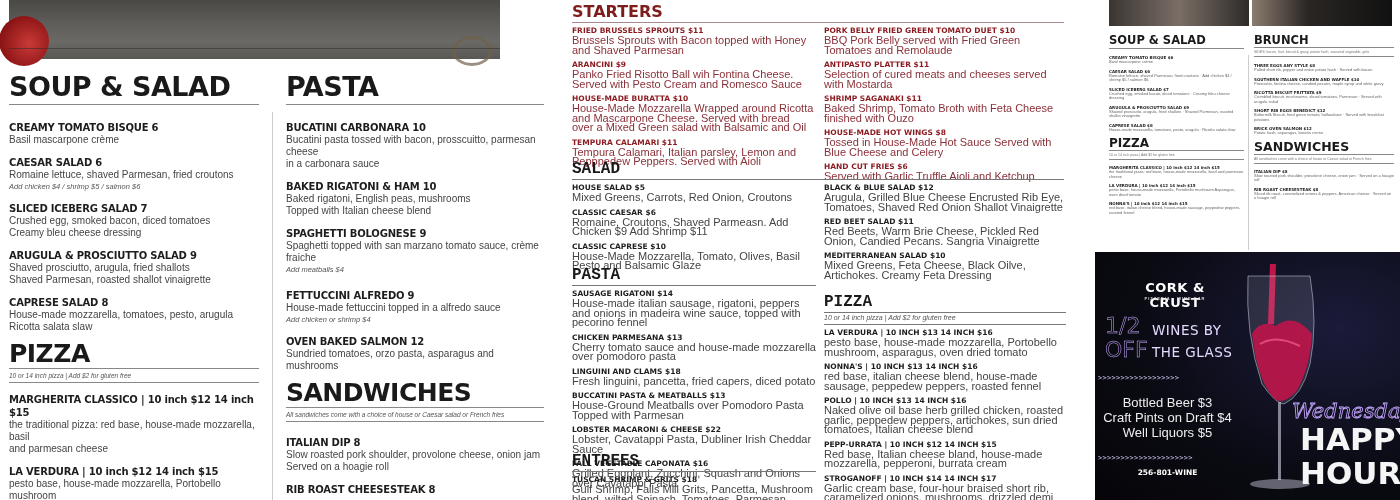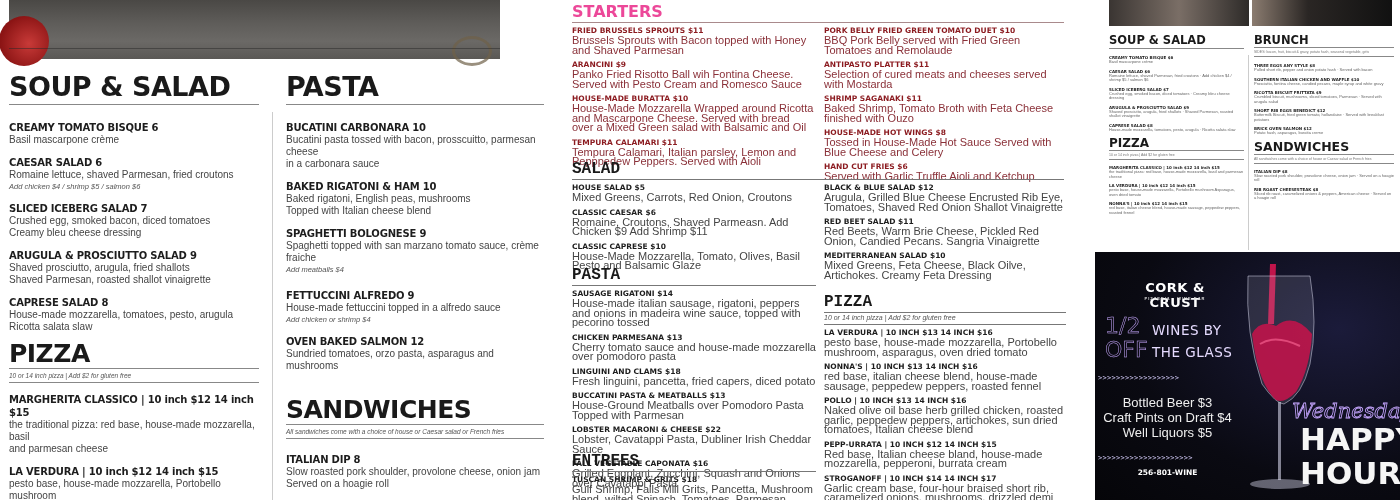--- a/index.html
+++ b/index.html
@@ -16,21 +16,21 @@
 .h1{font-family:"DejaVu Sans",sans-serif;font-weight:bold;color:#1a1a1a;letter-spacing:-0.5px}
 .rule{height:1px;background:#888}
 .it{margin-bottom:10px}
 .it .n{font-family:"DejaVu Sans",sans-serif;font-weight:bold;font-size:10px;color:#1d1d1d;letter-spacing:-0.2px;line-height:13px}
 .it .d{font-size:10px;color:#444;line-height:12px}
 .it .a{font-size:7.5px;font-style:italic;color:#555;line-height:11px}
 .note{font-size:6.5px;font-style:italic;color:#555;padding:3px 0}
 .vline{position:absolute;width:1px;background:#ccc}
 
 #p2{left:566px;top:0;width:504px;height:500px}
-.st-h{font-family:"DejaVu Sans",sans-serif;font-weight:bold;color:#ec4899;font-size:16px;line-height:20px}
+.st-h{font-family:"DejaVu Sans",sans-serif;font-weight:bold;color:#7f1d1d;font-size:16px;line-height:20px}
 .it2{margin-bottom:5px}
 .it2 .n{font-family:"DejaVu Sans",sans-serif;font-weight:bold;font-size:7.5px;line-height:10px;color:#1d1d1d}
 .it2 .d{font-size:11px;line-height:9.5px;color:#444}
 .red .n{color:#8b1a1f}
 .red .d{color:#8a3038}
 .h2{font-family:Liberation Mono, monospace;font-weight:bold;color:#1a1a1a;font-size:16px;line-height:19px}
 .rule2{height:1px;background:#777;margin-bottom:3px}
 .note2{font-size:7px;font-style:italic;color:#555;padding:1px 0 3px}
 
 #p3{left:1104px;top:0;width:296px;height:250px}
@@ -131,21 +131,21 @@
       <div class="it" style="margin-bottom:14px">
         <div class="n">SPAGHETTI BOLOGNESE   9</div>
         <div class="d">Spaghetti topped with san marzano tomato sauce, crème fraiche</div>
         <div class="a">Add meatballs $4</div>
       </div>
       <div class="it" style="">
         <div class="n">FETTUCCINI ALFREDO  9</div>
         <div class="d">House-made fettuccini topped in a alfredo sauce</div>
         <div class="a">Add chicken or shrimp $4</div>
       </div>
-      <div class="it" style="margin-bottom:24px">
+      <div class="it" style="margin-bottom:7px">
         <div class="n">OVEN BAKED SALMON   12</div>
         <div class="d">Sundried tomatoes, orzo pasta, asparagus and mushrooms</div>
       </div>
 
       <div class="h1" style="font-size:25px;line-height:28px">SANDWICHES</div>
       <div class="rule" style="width:258px"></div>
       <div class="note">All sandwiches come with a choice of house or Caesar salad or French fries</div>
       <div class="rule" style="margin-bottom:14px;width:258px"></div>
 
       <div class="it">
@@ -238,21 +238,21 @@
           <div class="n">MEDITERRANEAN SALAD  $10</div>
           <div class="d">Mixed Greens, Feta Cheese, Black Oilve, Artichokes. Creamy Feta Dressing</div>
         </div>
     </div>
 
     <div class="col" style="left:6px;top:266px;width:244px">
       <div class="h2">PASTA</div>
       <div class="rule2"></div>
       <div class="it2">
           <div class="n">SAUSAGE RIGATONI $14</div>
-          <div class="d">House-made italian sausage, rigatoni, peppers and onions in madeira wine sauce, topped with pecorino tossed</div>
+          <div class="d">House-made italian sausage, rigatoni, peppers and onions in madeira wine sauce, topped with pecorino fennel</div>
         </div>
       <div class="it2">
           <div class="n">CHICKEN PARMESANA $13</div>
           <div class="d">Cherry tomato sauce and house-made mozzarella over pomodoro pasta</div>
         </div>
       <div class="it2">
           <div class="n">LINGUINI AND CLAMS $18</div>
           <div class="d">Fresh linguini, pancetta, fried capers, diced potato</div>
         </div>
       <div class="it2">

